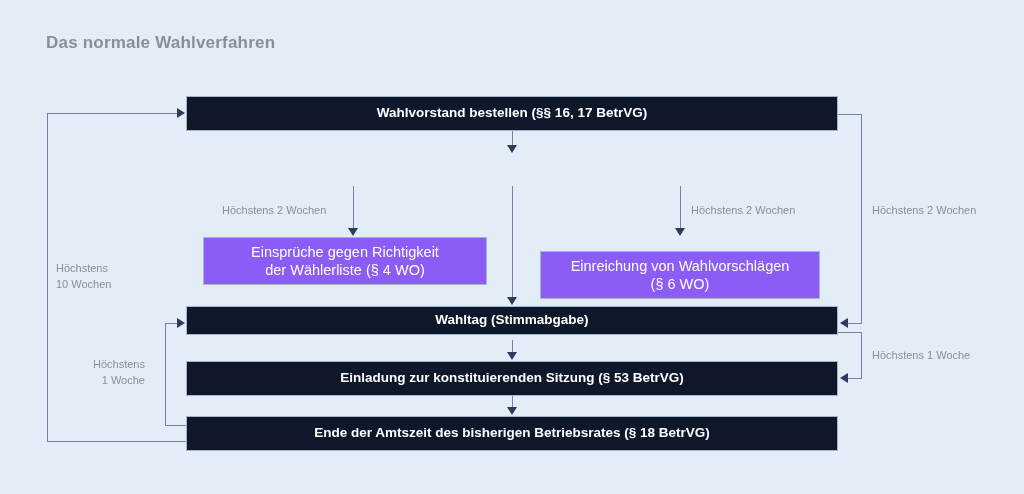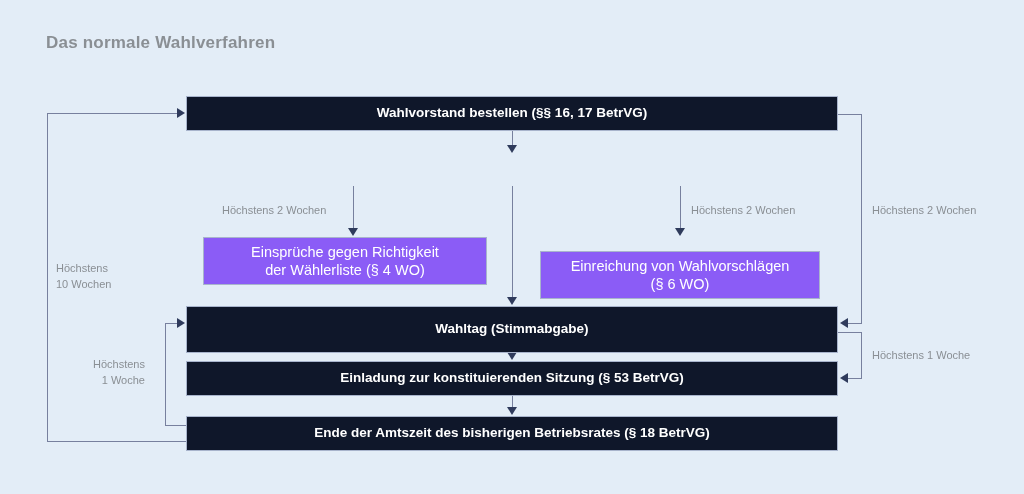--- a/index.html
+++ b/index.html
@@ -145,19 +145,19 @@
 
   <div class="node dark" style="left:186px; top:96px; width:652px; height:35px;">Wahlvorstand bestellen (§§ 16, 17 BetrVG)</div>
 
 
   <div class="node light" style="left:203px; top:237px; width:284px; height:48px; white-space:pre-line;">Einsprüche gegen Richtigkeit
 der Wählerliste (§ 4 WO)</div>
 
   <div class="node light" style="left:540px; top:223px; width:280px; height:48px; white-space:pre-line;margin-top:28px;">Einreichung von Wahlvorschlägen
 (§ 6 WO)</div>
 
-  <div class="node dark" style="left:186px; top:306px; width:652px; height:47px;">Wahltag (Stimmabgabe)</div>
+  <div class="node dark" style="left:186px; top:306px; width:652px; height:29px;">Wahltag (Stimmabgabe)</div>
 
   <div class="node dark" style="left:186px; top:361px; width:652px; height:35px;">Einladung zur konstituierenden Sitzung (§ 53 BetrVG)</div>
 
   <div class="node dark" style="left:186px; top:416px; width:652px; height:35px;">Ende der Amtszeit des bisherigen Betriebsrates (§ 18 BetrVG)</div>
 
 </div>
 
 </body></html>

